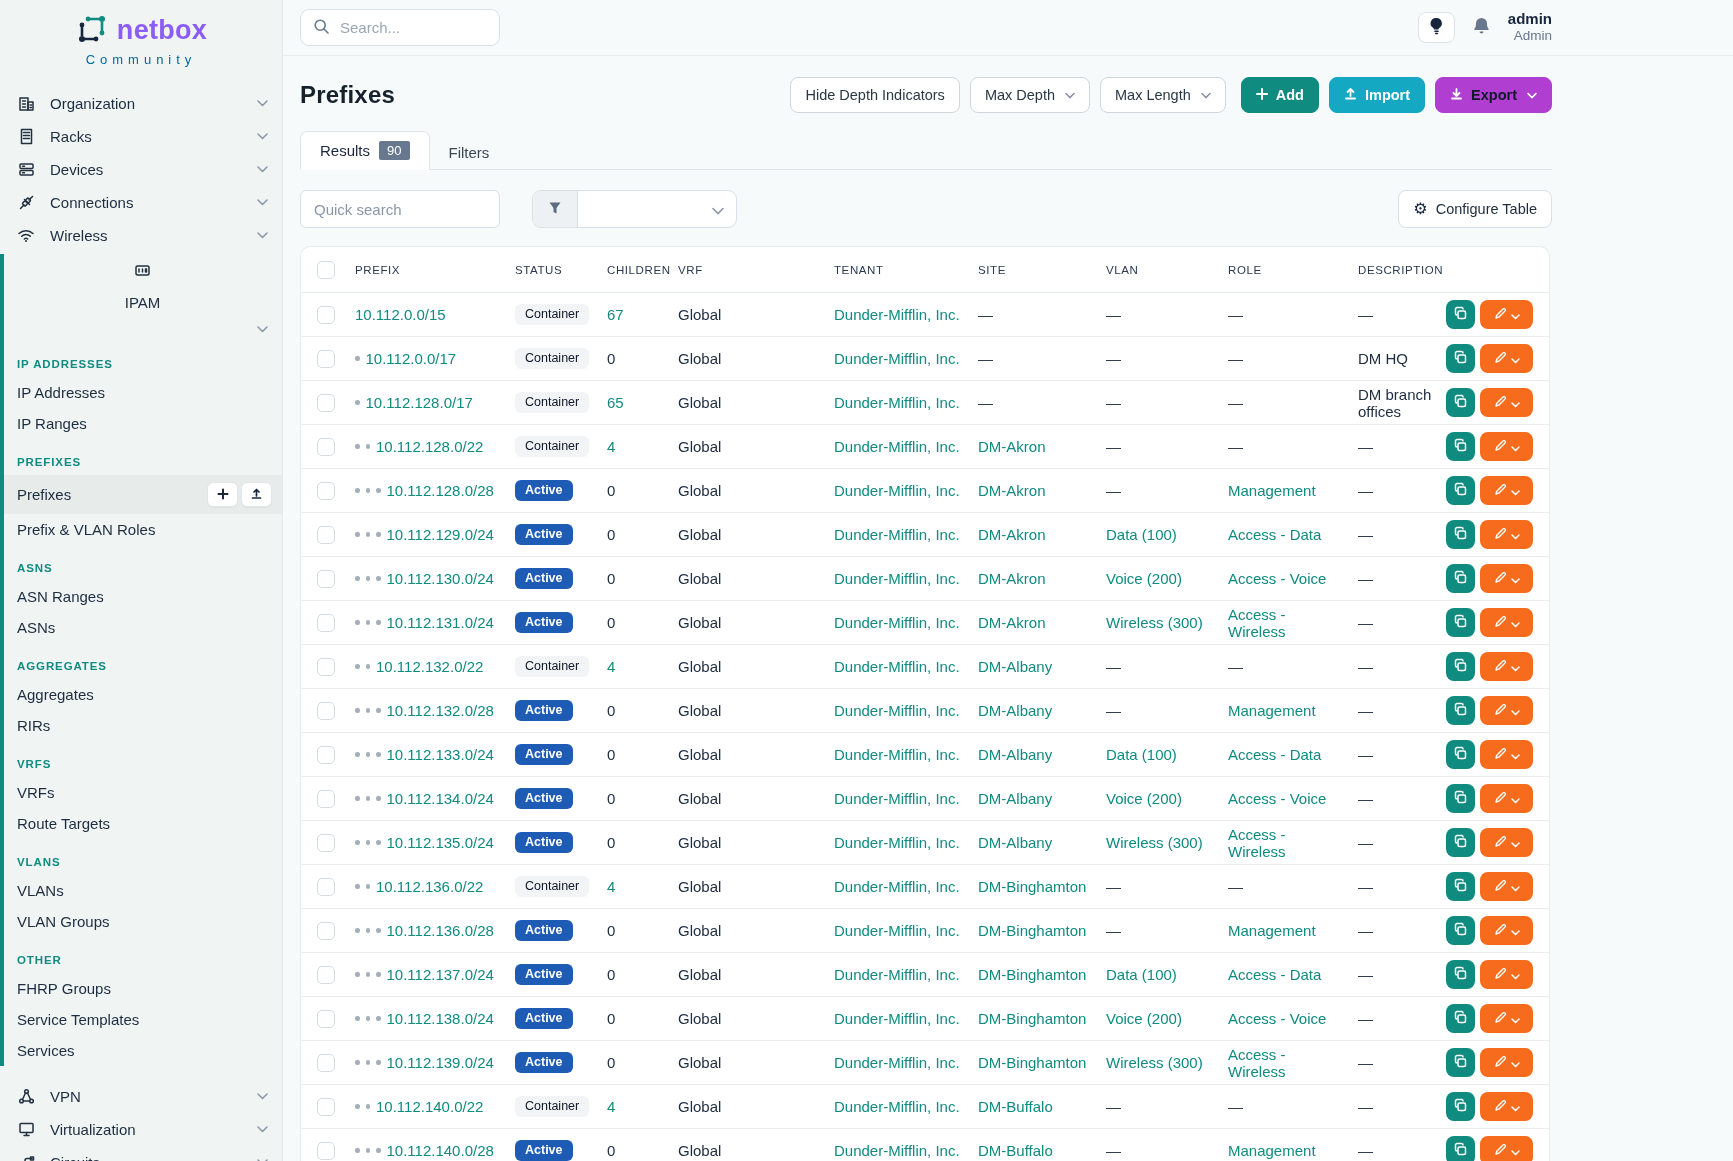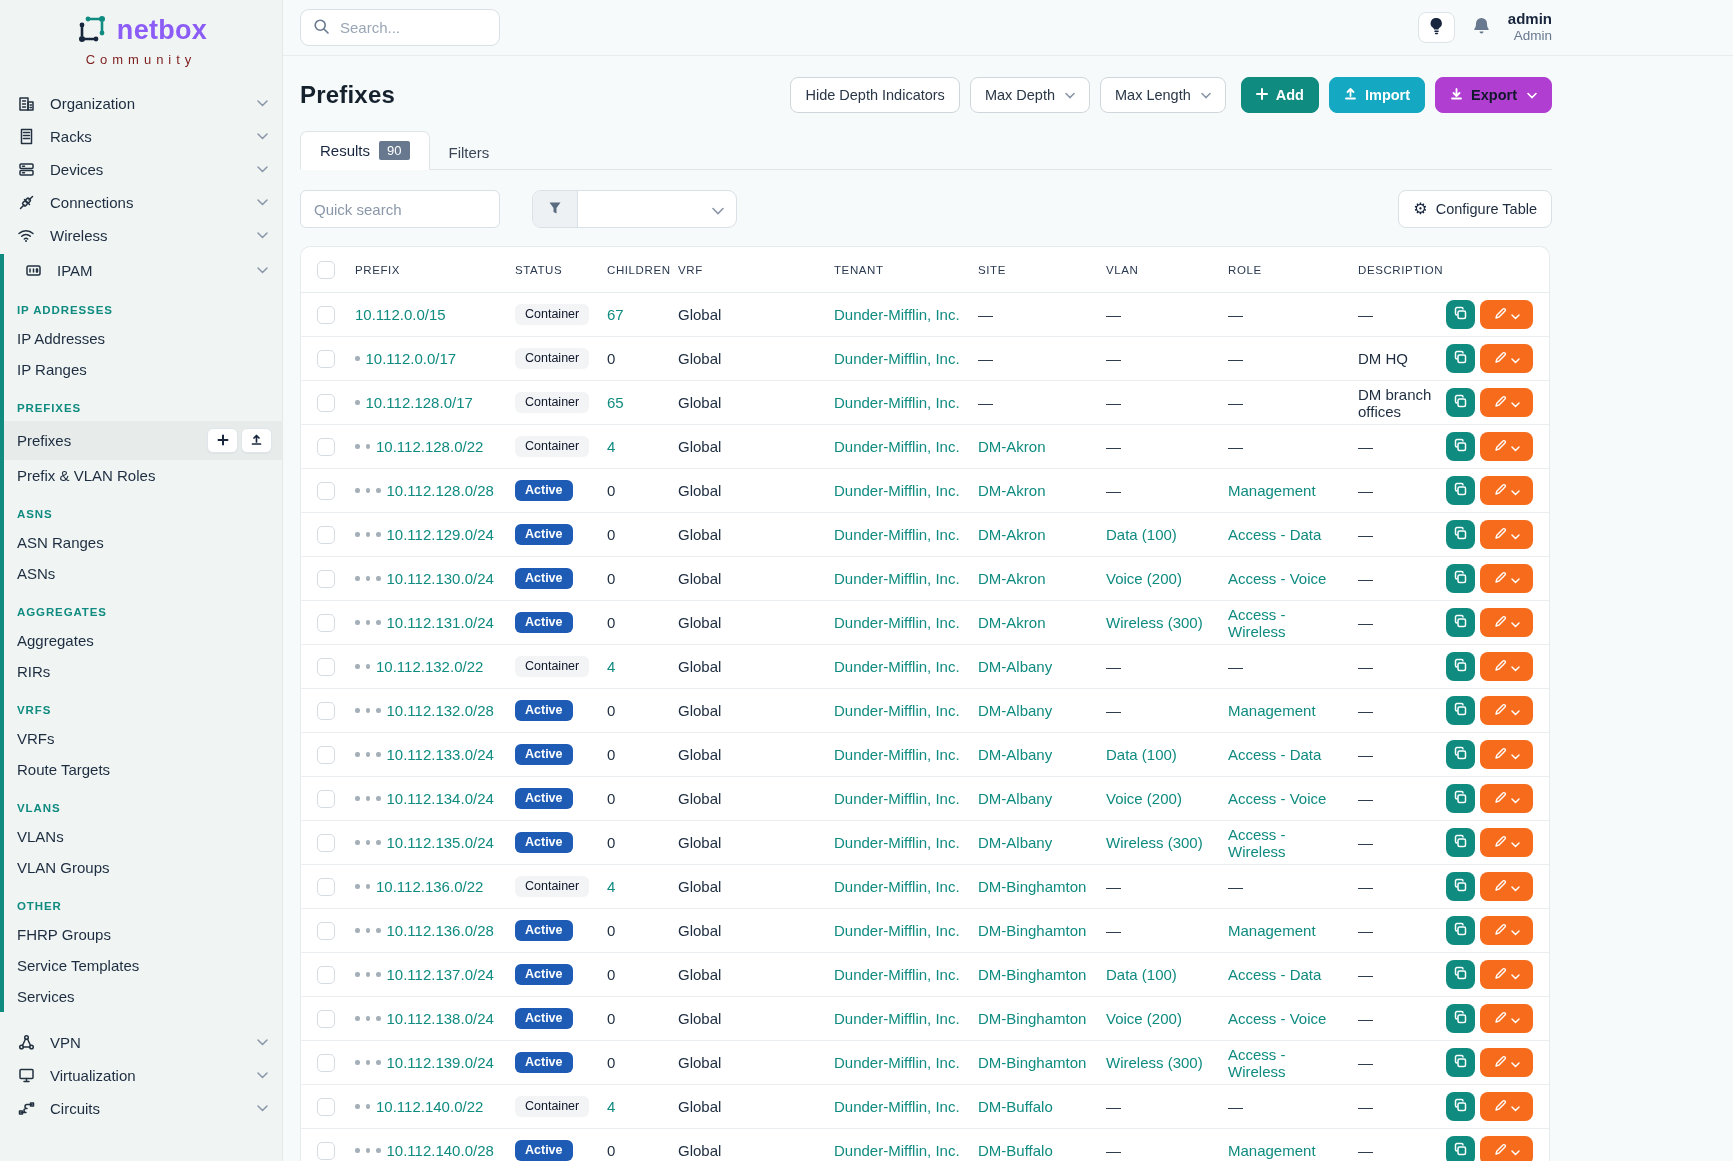--- a/index.html
+++ b/index.html
@@ -8,26 +8,26 @@
     font-family:"Liberation Sans", sans-serif;
     background:#f7fafa; color:#1d2c3f; font-size:15px;
   }
   .app { display:flex; height:100%; }
 
   
   .sidebar { width:283px; flex:none; background:#f0f5f4; border-right:1px solid #e4eaea; padding-top:12px; overflow:hidden; }
   .logo { text-align:center; margin-bottom:20px; }
   .logo-row { display:flex; align-items:center; justify-content:center; gap:8px; }
   .logo-text { color:#8b5cf6; font-size:27px; font-weight:bold; letter-spacing:.3px; }
-  .logo-sub { font-size:13px; letter-spacing:5px; color:#7f1d1d; margin-top:3px; }
+  .logo-sub { font-size:13px; letter-spacing:5px; color:#0369a1; margin-top:3px; }
   .nav-item { display:flex; align-items:center; gap:15px; padding:8px 14px 8px 17px; font-size:15px; color:#1d2c3f; cursor:pointer; }
   .nav-icon { width:18px; display:flex; justify-content:center; color:#22303f; }
   .chev { margin-left:auto; color:#8a97a8; display:flex; }
   .ipam-block { border-left:4px solid #0f8b80; margin-top:2px; }
-  .ipam-block .nav-item { padding-left:20px; }
+  .ipam-block .nav-item { padding-left:13px;flex-direction:column; }
   .grp-label { padding:17px 16px 7px 13px; color:#0f8b80; font-size:11.5px; font-weight:bold; letter-spacing:.9px; }
   .grp-link { display:flex; align-items:center; padding:7px 10px 7px 13px; font-size:15px; color:#1d2c3f; cursor:pointer; }
   .grp-link.active { background:#e7eceb; }
   .mini-actions { margin-left:auto; display:flex; gap:3px; }
   .mini-btn { width:31px; height:25px; background:#fff; border:1px solid #e0e6e9; border-radius:6px; display:flex; align-items:center; justify-content:center; color:#22303f; cursor:pointer; box-shadow:0 1px 1px rgba(0,0,0,.04); }
   .bottom-items { margin-top:14px; }
 
   
   .main { flex:1; display:flex; flex-direction:column; min-width:0; }
   .topbar { height:56px; border-bottom:1px solid #e8eeee; display:flex; align-items:center; flex:none; }

